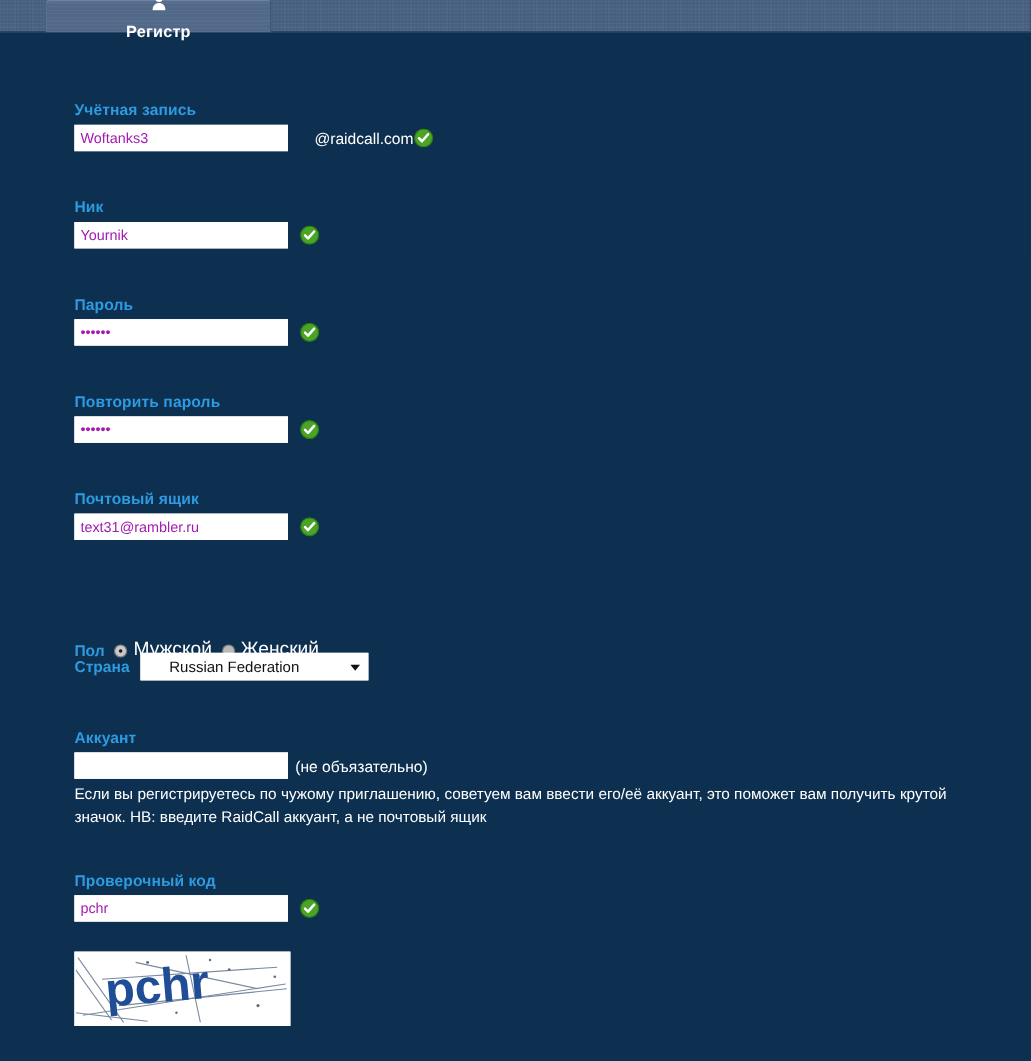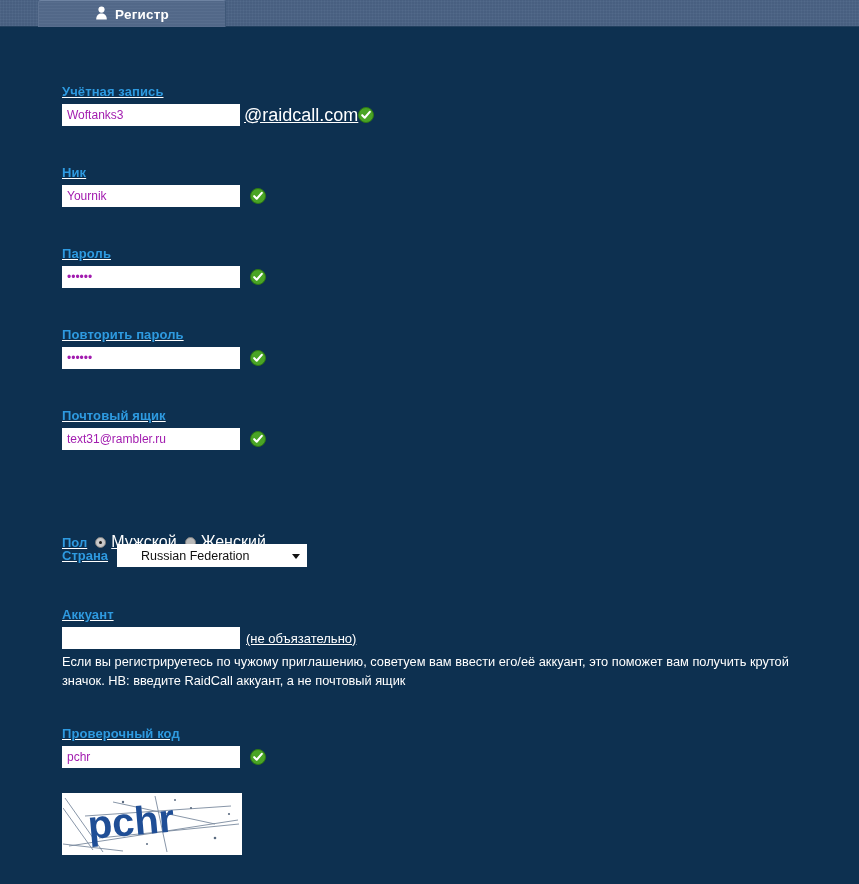--- a/index.html
+++ b/index.html
@@ -35,35 +35,36 @@
     background-image:
       repeating-linear-gradient(0deg, rgba(255,255,255,0.03) 0 1px, rgba(0,0,0,0.012) 1px 3px);
     border-top: 1px solid #6e83a2;
     border-left: 1px solid #5e7392;
     border-right: 1px solid #3f5878;
     border-radius: 3px 3px 0 0;
     display: flex;
     align-items: center;
     justify-content: center;
     gap: 7px;
+    flex-direction: column;
   }
   .tab-label {
     font-size: 13.5px;
     font-weight: bold;
     color: #ffffff;
     letter-spacing: .2px;
   }
   .person-icon { display: block; }
 
   
   .form {
     position: relative;
     padding: 0;
   }
-  .field { position: absolute; left: 62px; text-decoration: underline; }
+  .field { position: absolute; left: 62px; }
 
   .label {
     color: #2e9ae0;
     font-weight: bold;
     font-size: 13px;
     letter-spacing: .1px;
     white-space: nowrap;
   }
   .label-inline {
     color: #2e9ae0;
@@ -84,22 +85,22 @@
     font-size: 12px;
     color: #a21caf;
     padding: 0 4px;
     margin: 0;
     border-radius: 0;
   }
   input.txt::placeholder { color: #888; }
 
   .suffix {
     color: #ffffff;
-    font-size: 18px;
-    margin-left: 4px;
+    font-size: 13px;
+    margin-left: 22px;
     white-space: nowrap;
   }
   .hint-inline {
     color: #ffffff;
     font-size: 13px;
     margin-left: 6px;
     white-space: nowrap;
   }
 
   

